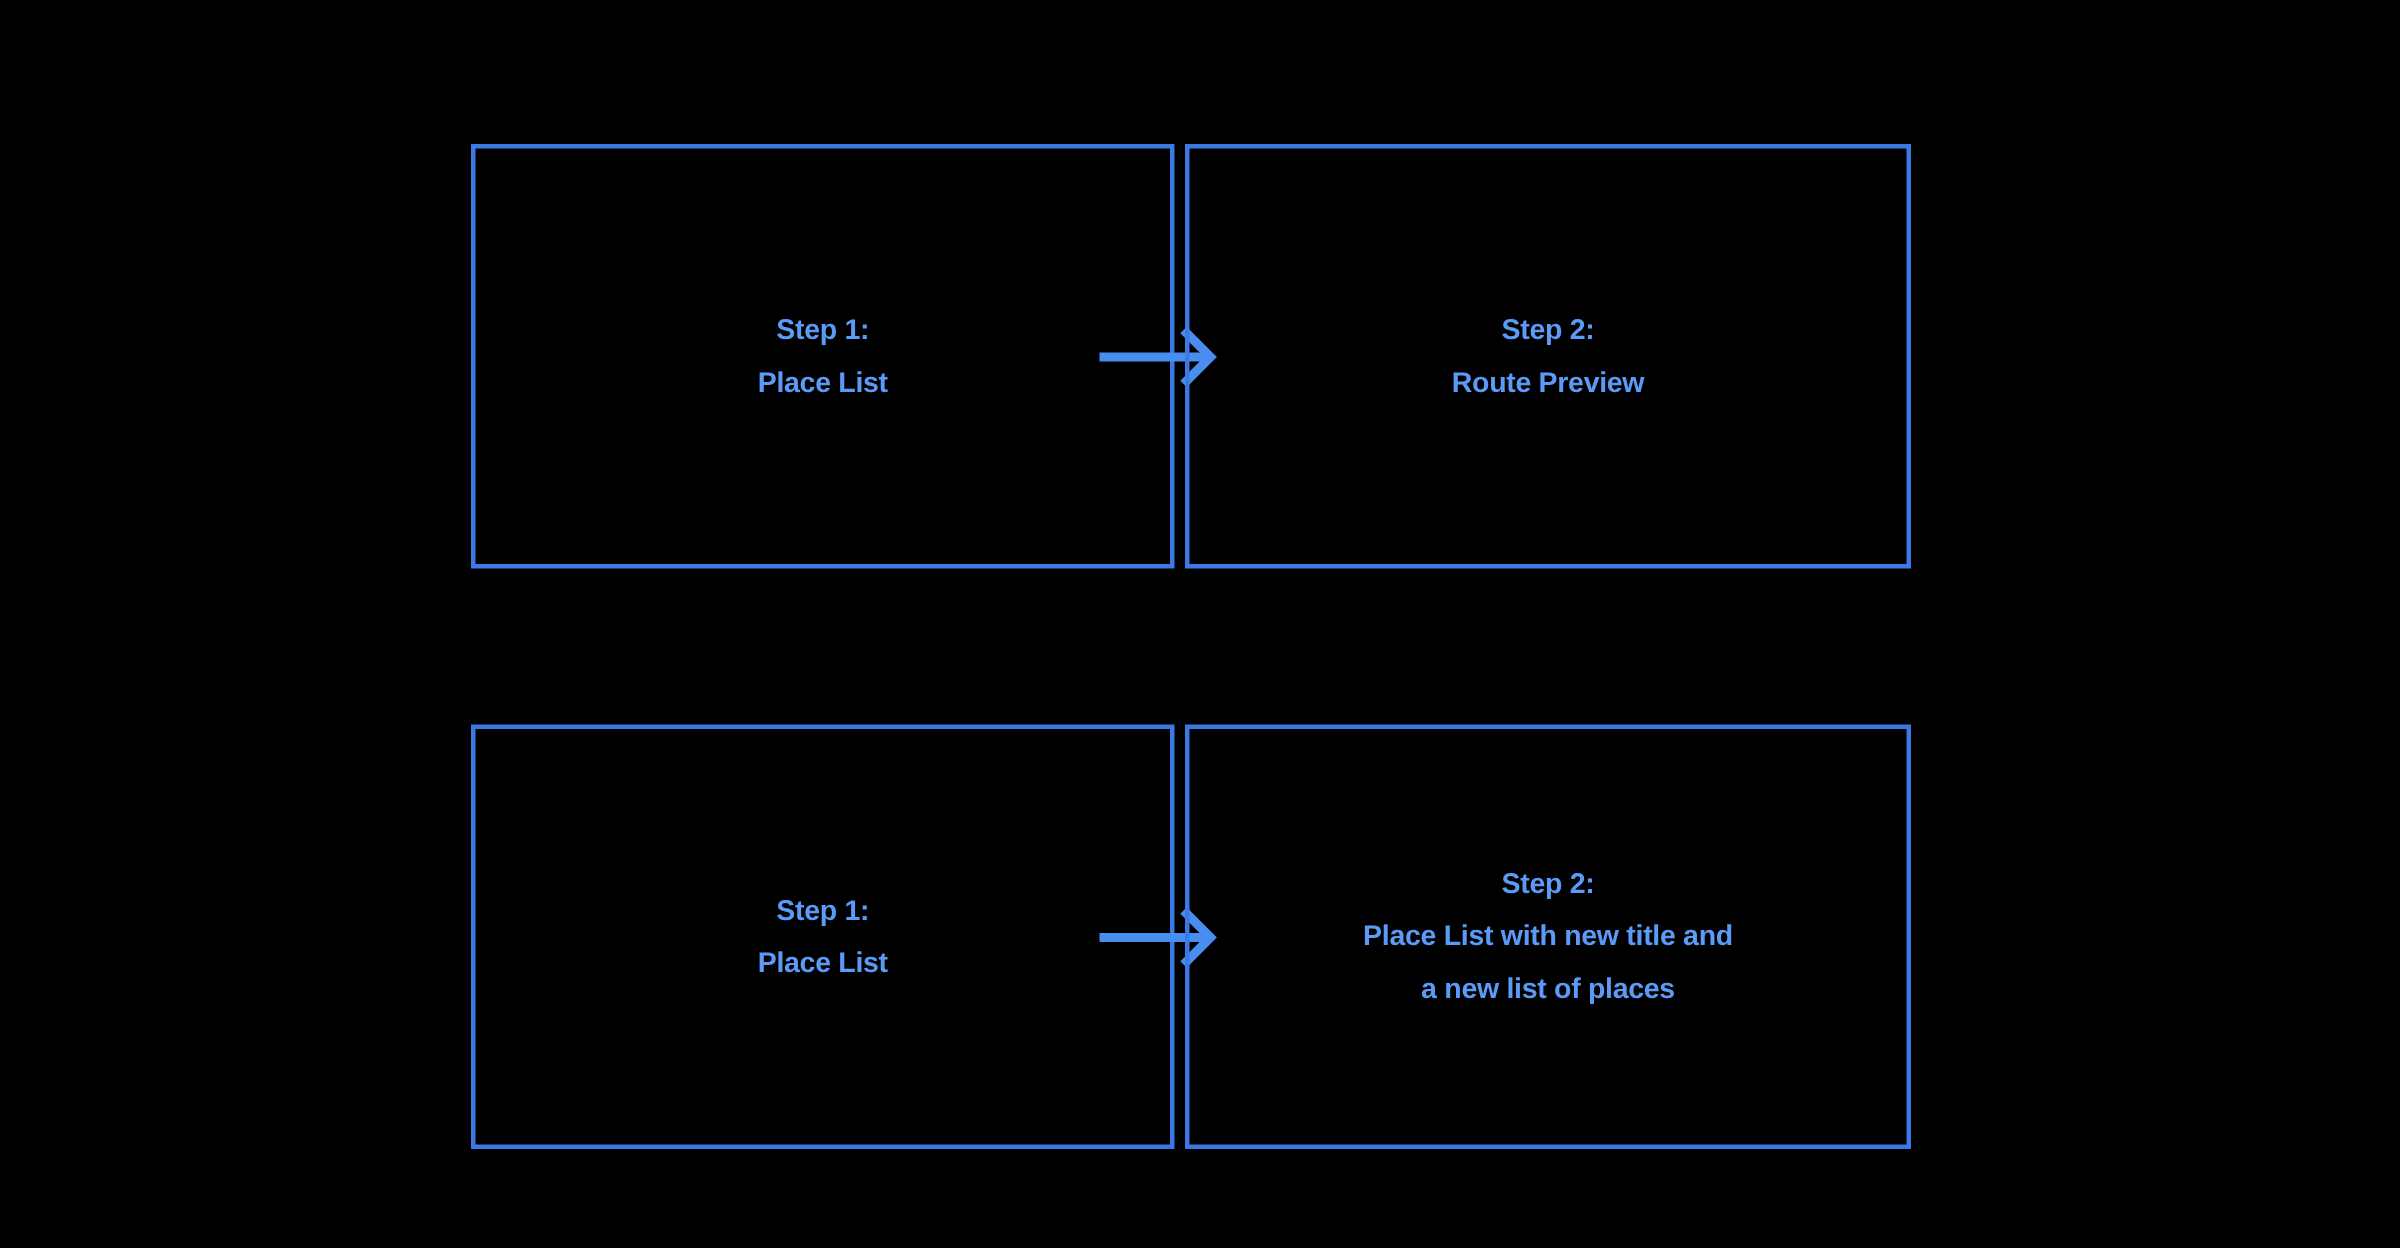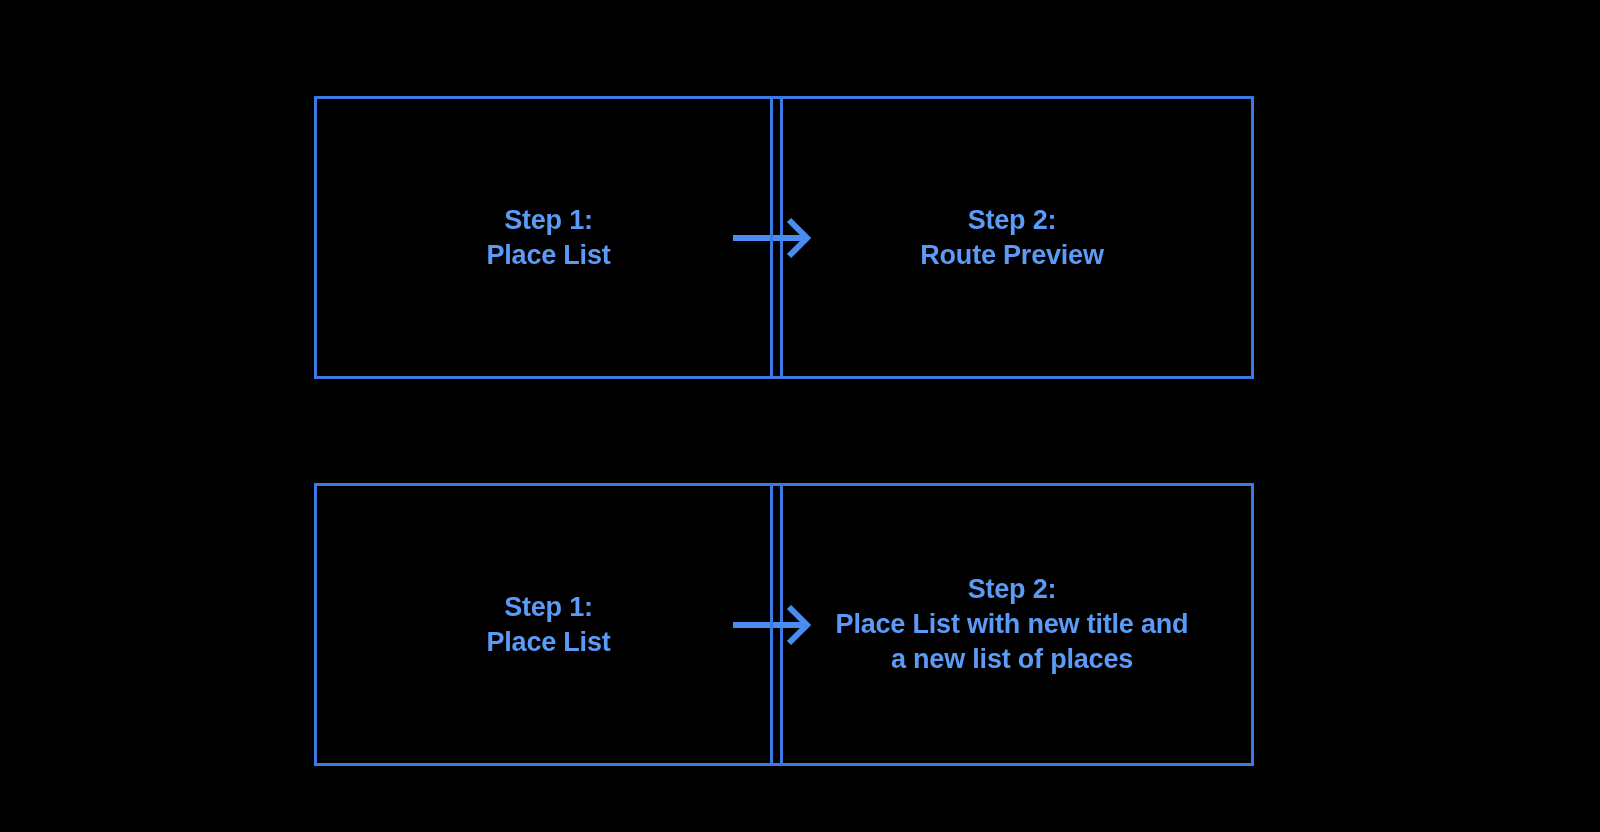--- a/index.html
+++ b/index.html
@@ -43,31 +43,31 @@
     justify-content: center;
     text-align: center;
   }
   .box-a {
     left: 314px;
     top: 6px;
     width: 469px;
     height: 283px;
   }
   .box-b {
-    left: 770px;
+    left: 790px;
     top: 6px;
     width: 484px;
     height: 283px;
   }
 
   .step-label {
     color: #5b9bf7;
     font-family: "Liberation Sans", sans-serif;
     font-weight: bold;
-    font-size: 27px;
+    font-size: 19px;
     line-height: 35px;
     letter-spacing: -0.2px;
     white-space: pre-line;
     text-align: center;
     user-select: none;
   }
 
   
   .connector {
     position: absolute;

